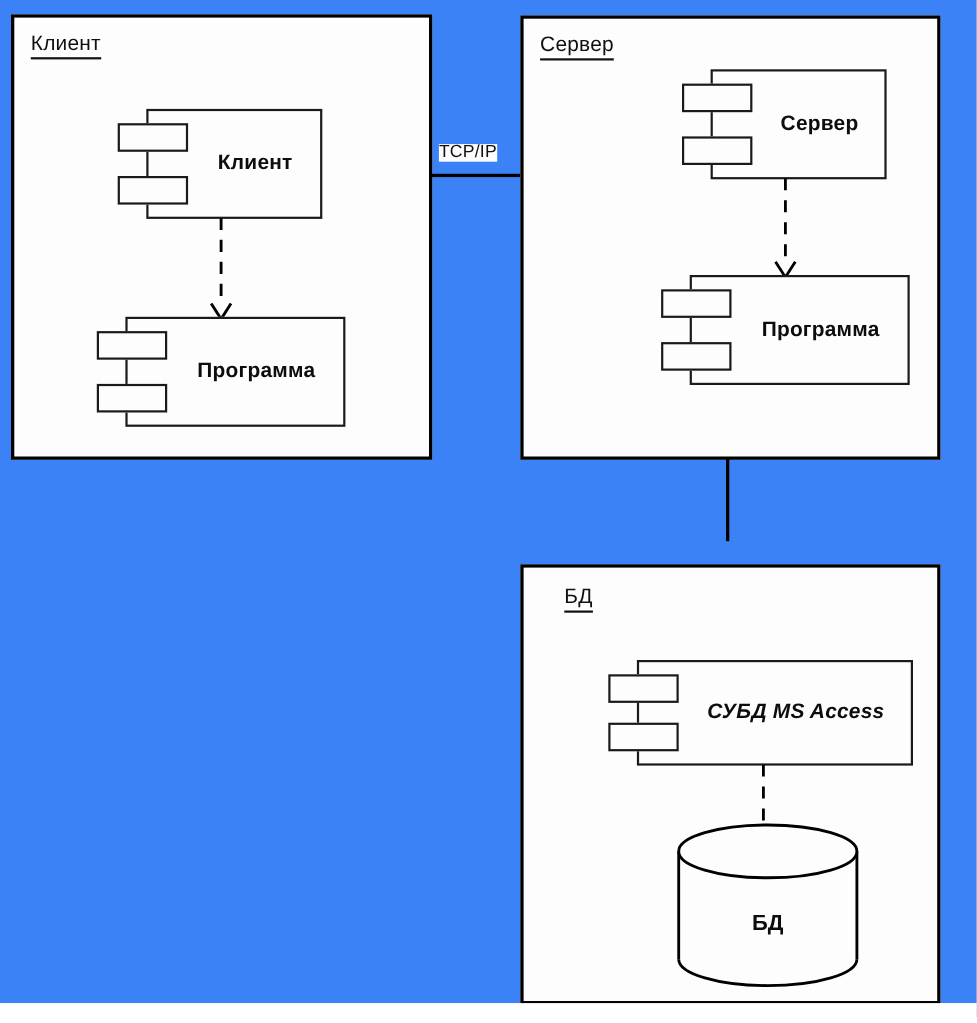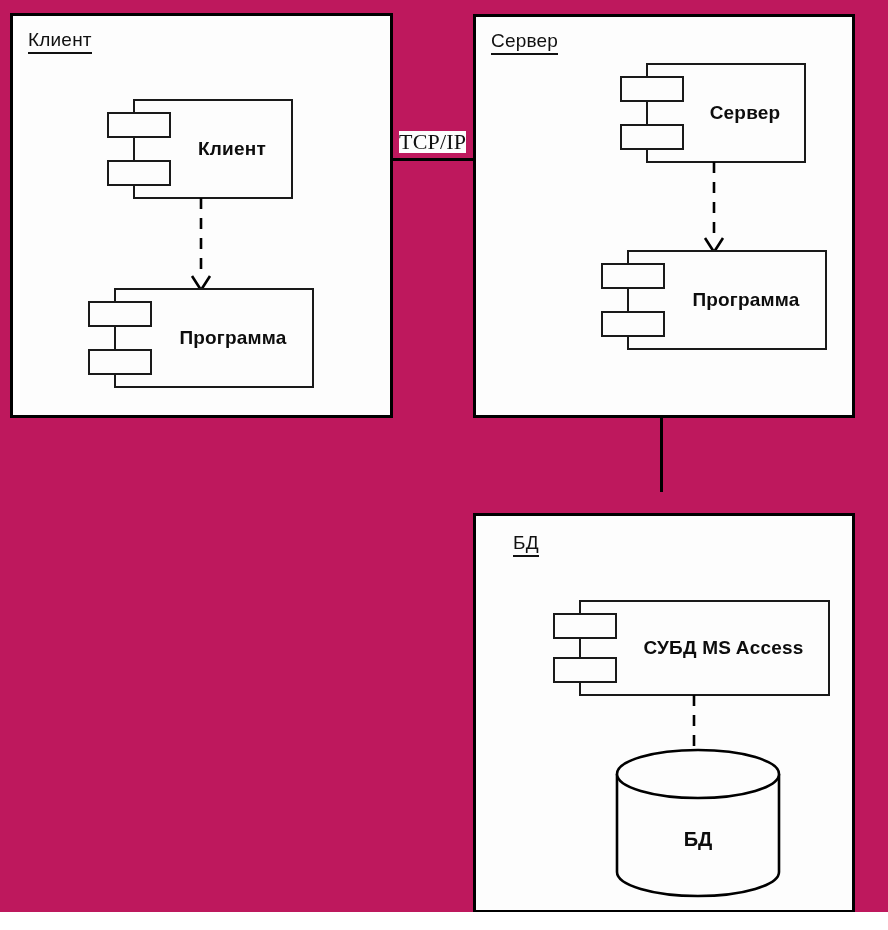--- a/index.html
+++ b/index.html
@@ -9,21 +9,21 @@
     background: #ffffff;
   }
   body {
     font-family: "Liberation Sans", sans-serif;
     -webkit-font-smoothing: antialiased;
   }
   #canvas {
     position: relative;
     width: 888px;
     height: 912px;
-    background: #be185d;
+    background: #3b82f6;
     overflow: hidden;
   }
 
   
   .package {
     position: absolute;
     box-sizing: border-box;
     border: 3px solid #000000;
     background: #fdfdfd;
   }
@@ -89,27 +89,26 @@
     background: #000000;
   }
   .dash-arrow {
     position: absolute;
     overflow: visible;
   }
 
   
   .link-label {
     position: absolute;
-    font-size: 22px;
+    font-size: 16px;
     color: #111111;
     white-space: nowrap;
     letter-spacing: 0.2px;
     background: #fdfdfd;
     line-height: 1;
-    font-family: Liberation Serif, serif;
   }
 
   
   .cylinder {
     position: absolute;
     overflow: visible;
   }
   .cylinder-label {
     position: absolute;
     display: flex;
@@ -177,21 +176,21 @@
       <div class="tab bottom"></div>
       <div class="cname">Программа</div>
     </div>
   </div>
 
   <div class="solid-line" style="left:660px; top:416px; width:3px; height:76px;"></div>
 
   <div class="package" style="left:473px; top:513px; width:382px; height:400px;">
     <div class="package-label" style="left:37px; top:17px;">БД</div>
 
-    <div class="component" style="left:77px; top:84px; width:277px; height:96px;">
+    <div class="component" style="left:77px; top:84px; width:277px; height:96px;font-style:italic;">
       <div class="body"></div>
       <div class="tab top"></div>
       <div class="tab bottom"></div>
       <div class="cname">СУБД MS Access</div>
     </div>
 
     <div class="dash-arrow" style="left:206px; top:179px; width:24px; height:80px;">
       <svg width="24" height="80" viewBox="0 0 24 80">
         <line x1="12" y1="0" x2="12" y2="64" stroke="#000" stroke-width="2.6" stroke-dasharray="11,9"></line>
         <polyline points="3,62 12,76 21,62" fill="none" stroke="#000" stroke-width="2.6"></polyline>

